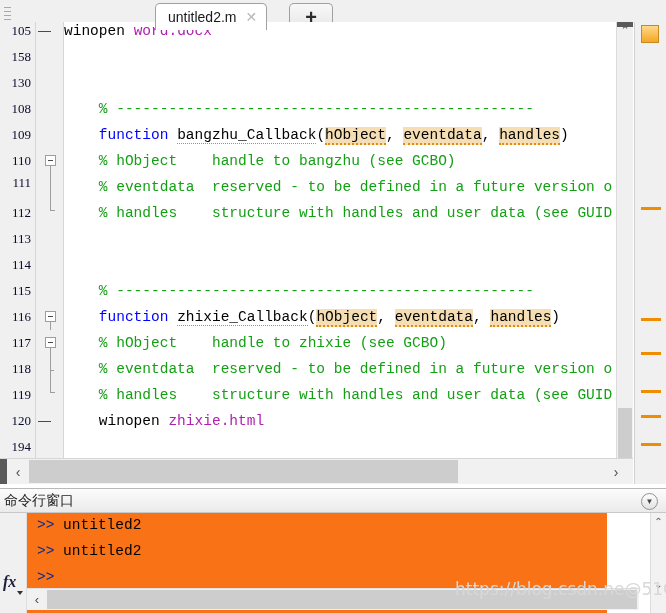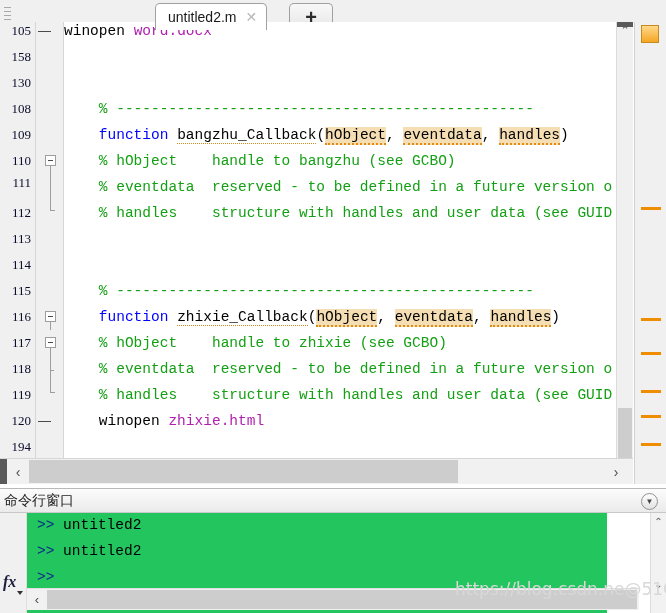--- a/index.html
+++ b/index.html
@@ -321,21 +321,21 @@
     position: absolute;
     left: 0; top: 24px;
     width: 26px; height: 101px;
     background: #f0f0f0;
     border-right: 1px solid #dedede;
   }
   #cmd-body {
     position: absolute;
     left: 27px; top: 24px;
     width: 580px; height: 101px;
-    background: #22c55e;
+    background: #f97316;
   }
   .cmdline {
     position: absolute;
     left: 10px;
     height: 26px; line-height: 26px;
     white-space: pre;
     font-family: "Liberation Mono", "DejaVu Sans Mono", monospace;
     font-size: 14.5px;
     color: #000000;
   }

